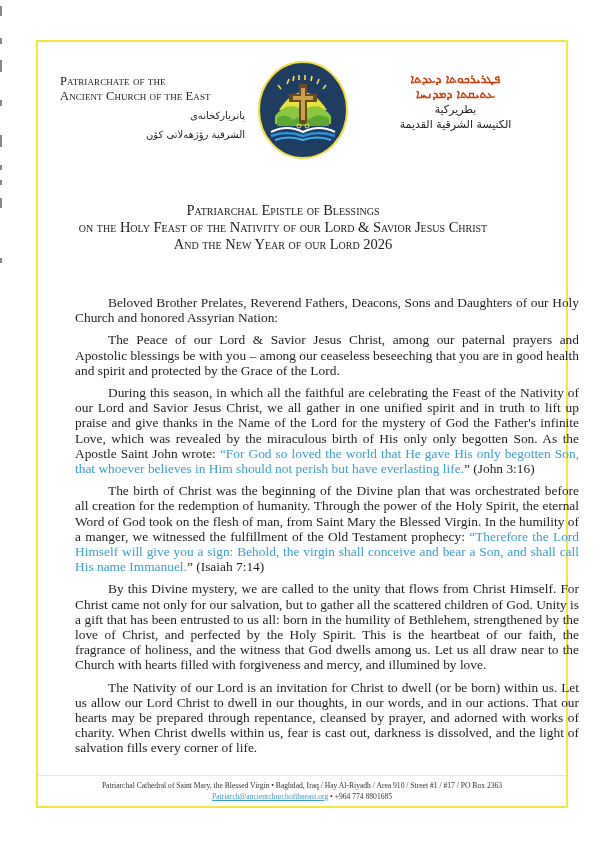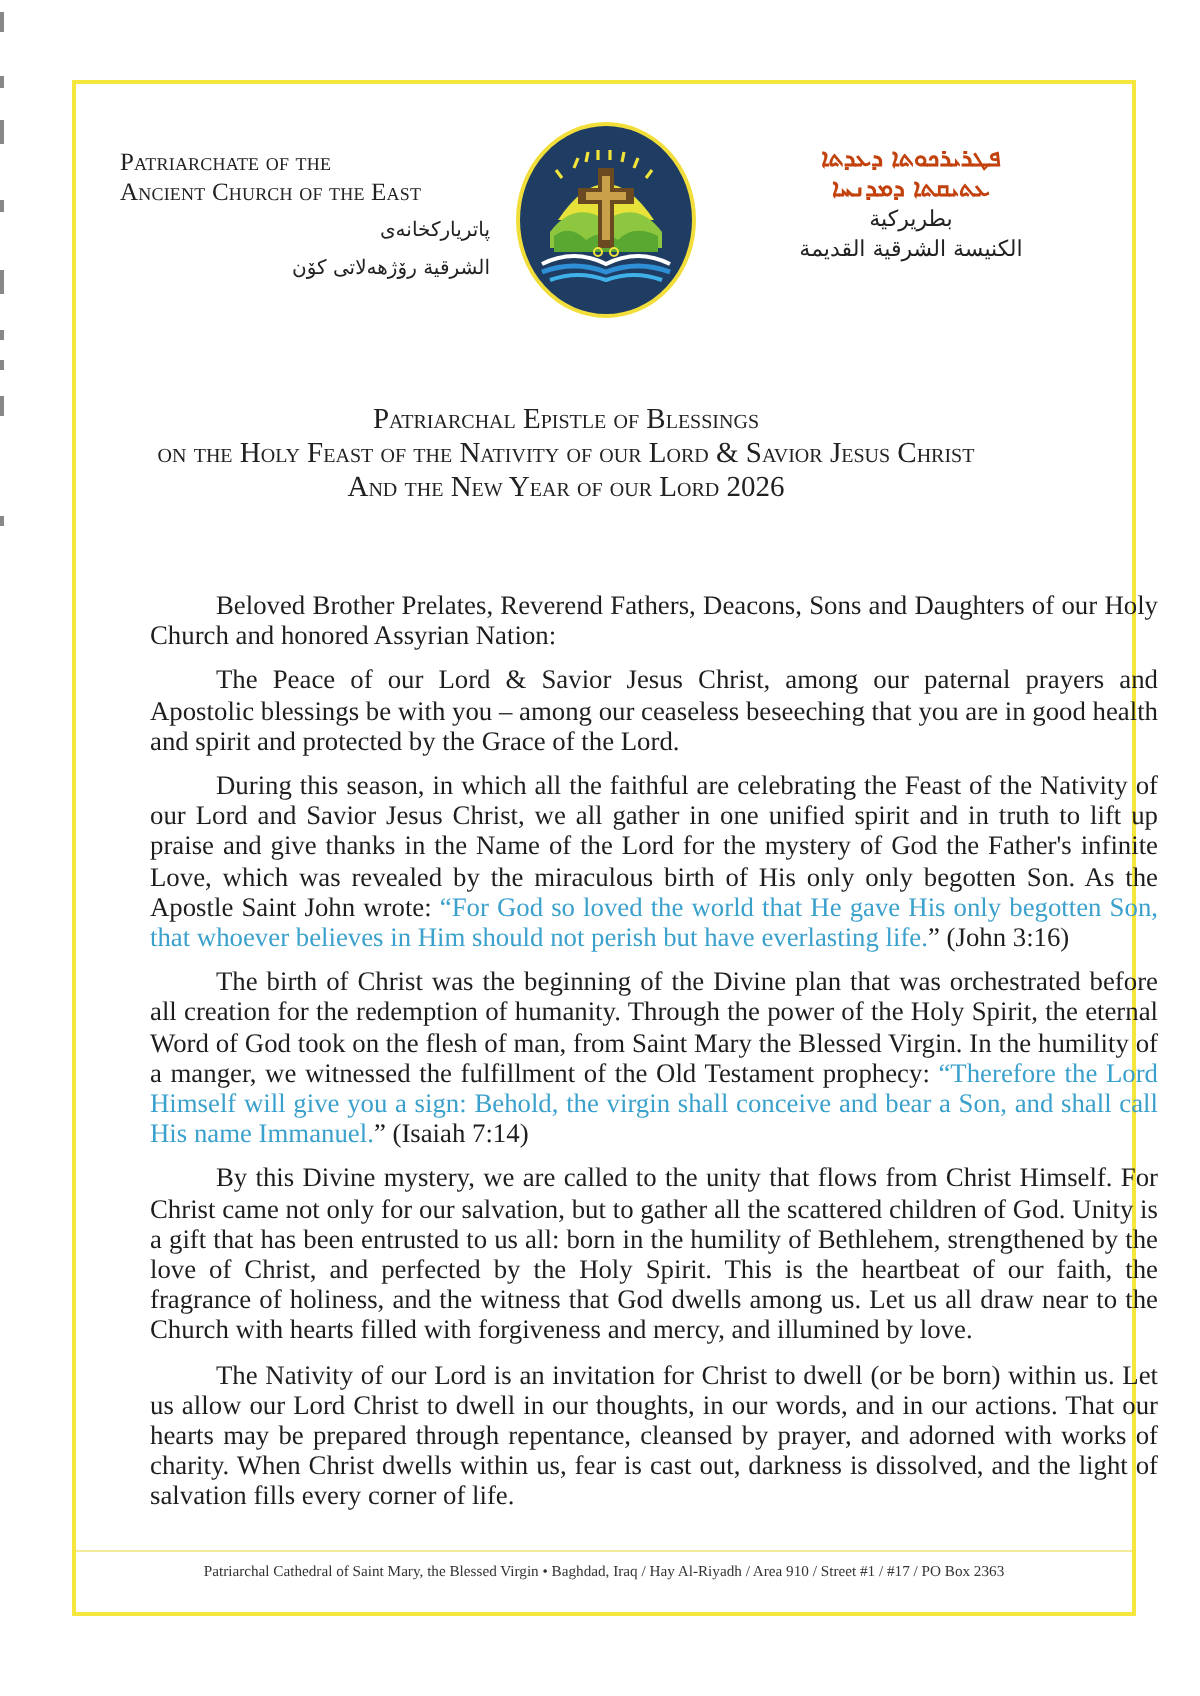--- a/index.html
+++ b/index.html
@@ -98,14 +98,15 @@
     <p>The Peace of our Lord &amp; Savior Jesus Christ, among our paternal prayers and Apostolic blessings be with you – among our ceaseless beseeching that you are in good health and spirit and protected by the Grace of the Lord.</p>
     <p><span>During this season, in which all the faithful are celebrating the Feast of the Nativity of our Lord and Savior Jesus Christ, we all gather in one unified spirit and in truth to lift up praise and give thanks in the Name of the Lord for the mystery of God the Father's infinite Love, which was revealed by the miraculous birth of His only only begotten Son. As the Apostle Saint John wrote: </span><span class="quote">“For God so loved the world that He gave His only begotten Son, that whoever believes in Him should not perish but have everlasting life.</span><span>” (John 3:16)</span></p>
     <p><span>The birth of Christ was the beginning of the Divine plan that was orchestrated before all creation for the redemption of humanity. Through the power of the Holy Spirit, the eternal Word of God took on the flesh of man, from Saint Mary the Blessed Virgin. In the humility of a manger, we witnessed the fulfillment of the Old Testament prophecy: </span><span class="quote">“Therefore the Lord Himself will give you a sign: Behold, the virgin shall conceive and bear a Son, and shall call His name Immanuel.</span><span>” (Isaiah 7:14)</span></p>
     <p>By this Divine mystery, we are called to the unity that flows from Christ Himself. For Christ came not only for our salvation, but to gather all the scattered children of God. Unity is a gift that has been entrusted to us all: born in the humility of Bethlehem, strengthened by the love of Christ, and perfected by the Holy Spirit. This is the heartbeat of our faith, the fragrance of holiness, and the witness that God dwells among us. Let us all draw near to the Church with hearts filled with forgiveness and mercy, and illumined by love.</p>
     <p>The Nativity of our Lord is an invitation for Christ to dwell (or be born) within us. Let us allow our Lord Christ to dwell in our thoughts, in our words, and in our actions. That our hearts may be prepared through repentance, cleansed by prayer, and adorned with works of charity. When Christ dwells within us, fear is cast out, darkness is dissolved, and the light of salvation fills every corner of life.</p>
   </div>
 
   <div class="footer-sep"></div>
   <div class="footer">
     <div>Patriarchal Cathedral of Saint Mary, the Blessed Virgin • Baghdad, Iraq / Hay Al-Riyadh / Area 910 / Street #1 / #17 / PO Box 2363</div>
+    <div><a>Patriarch@ancientchurchoftheeast.org</a><span> • +964 774 8801685</span></div>
   </div>
 </div>
 
 </body></html>

